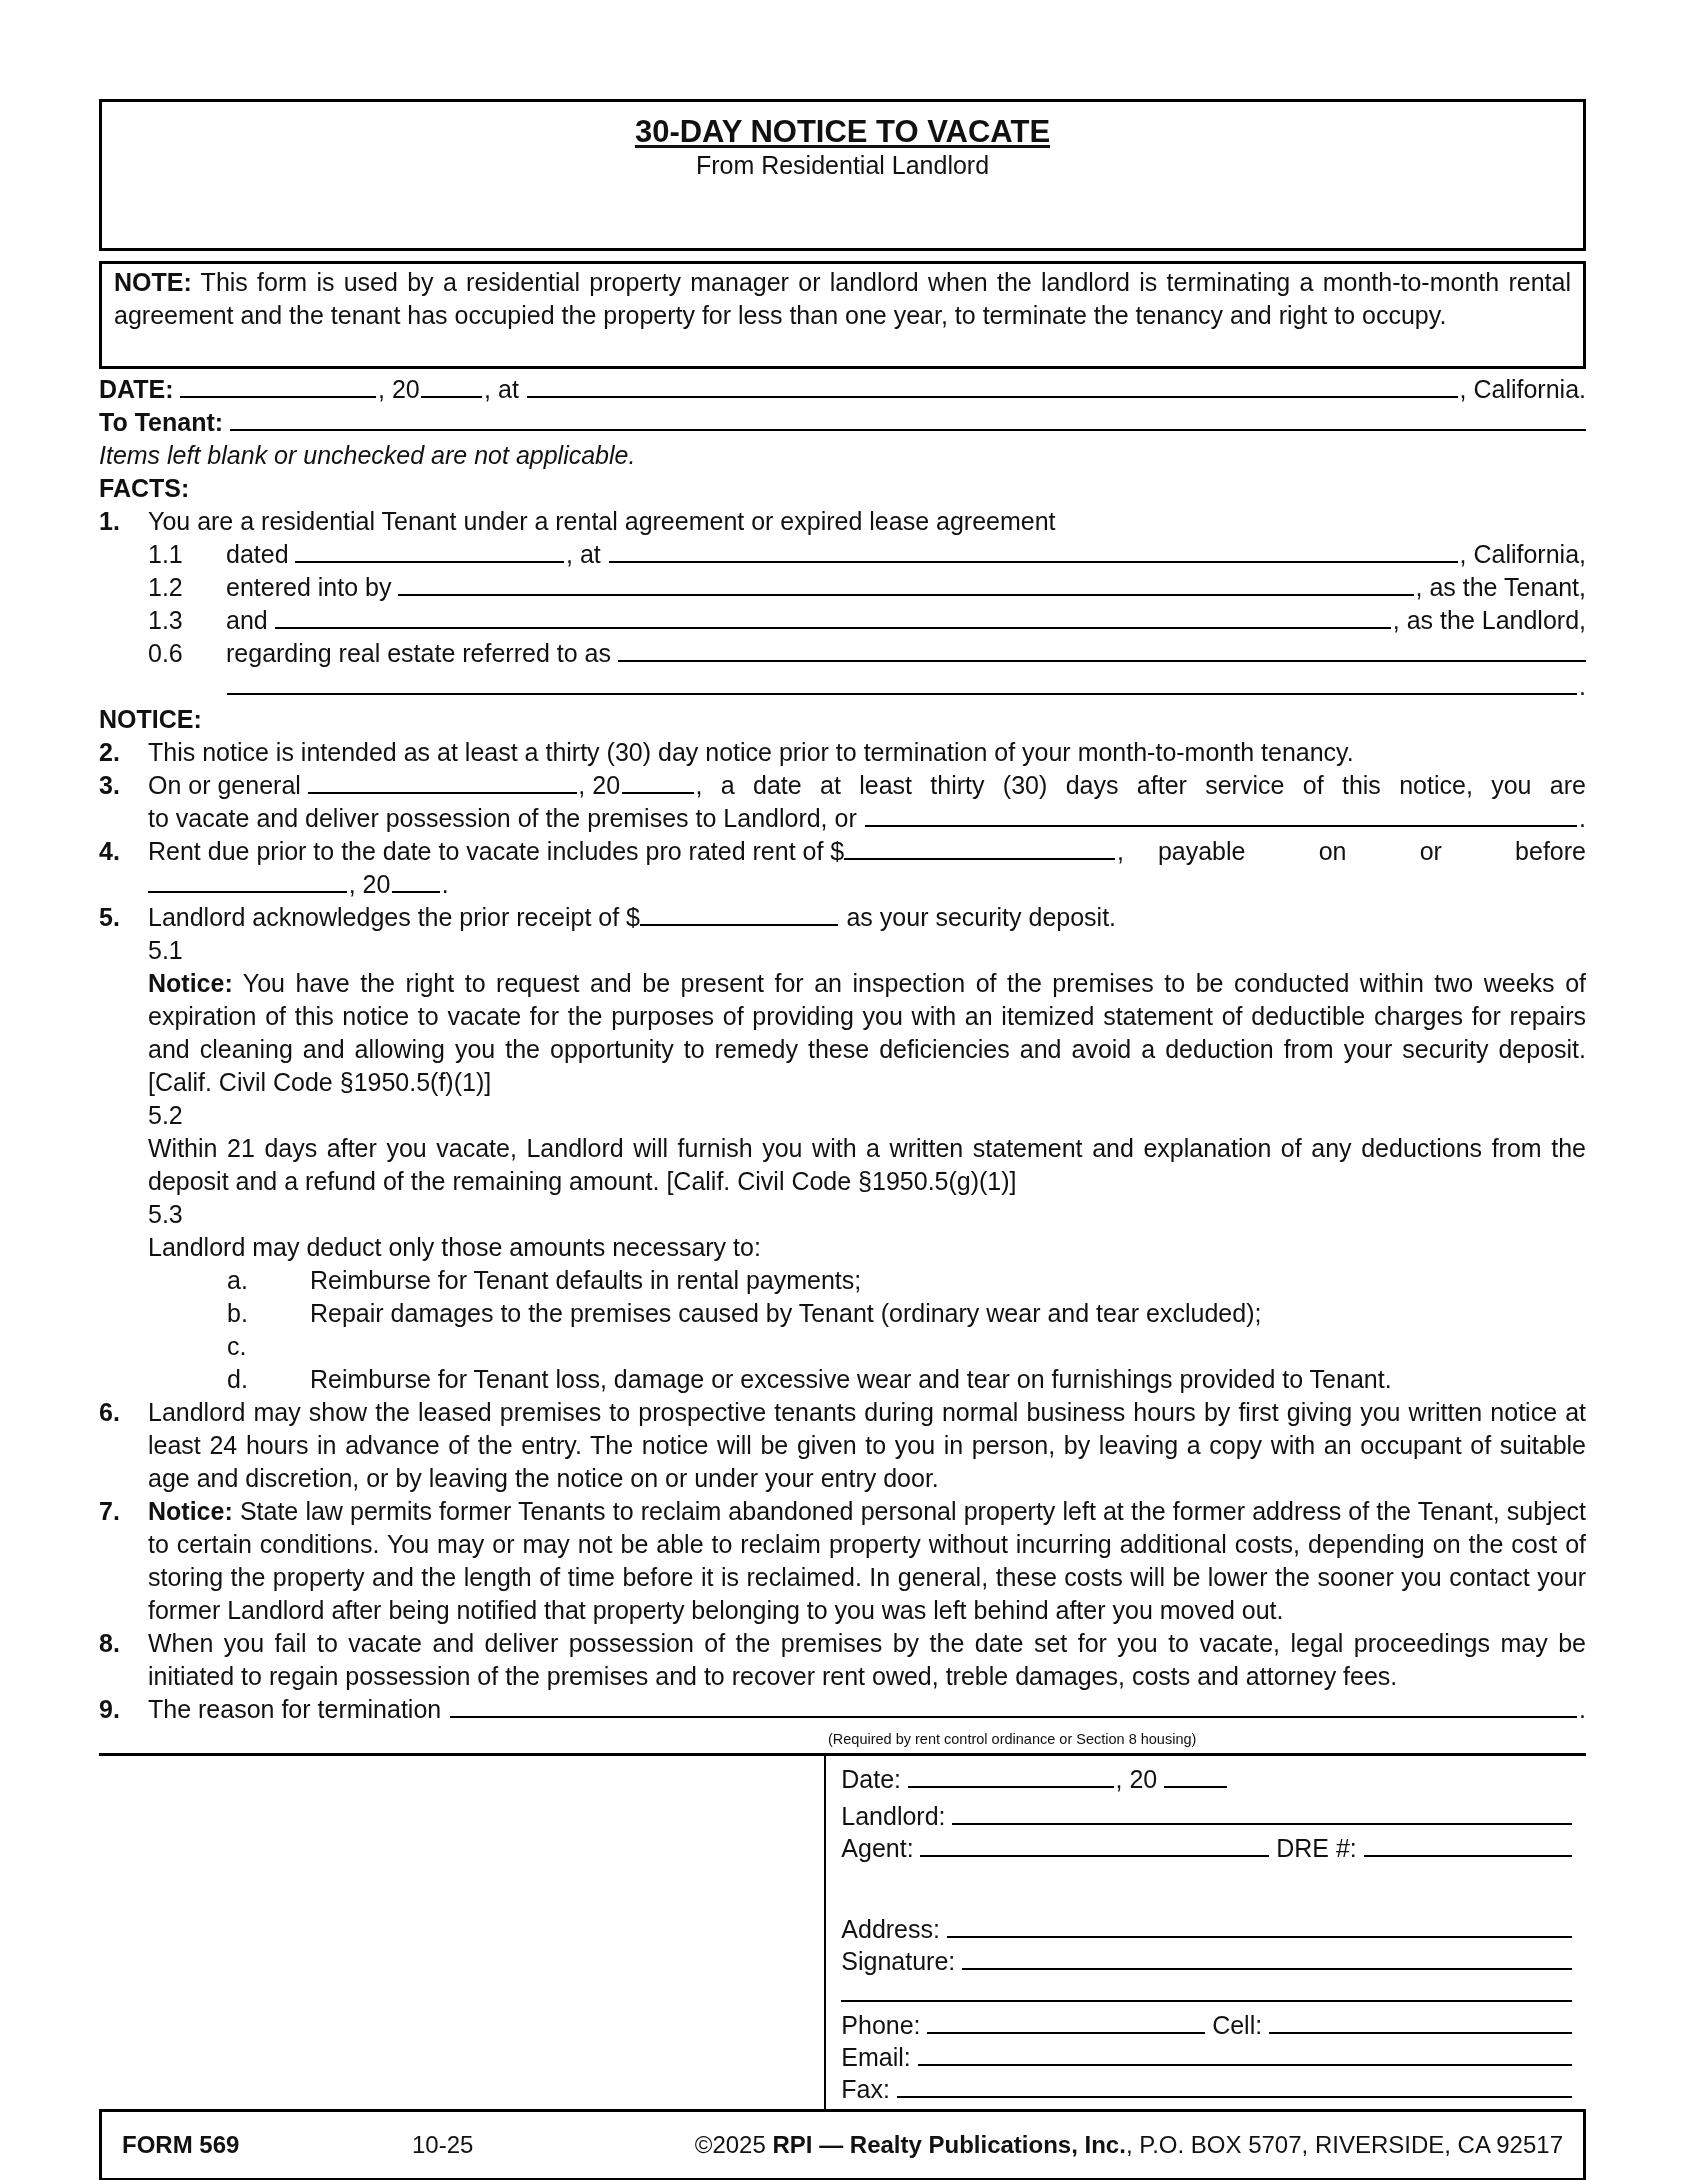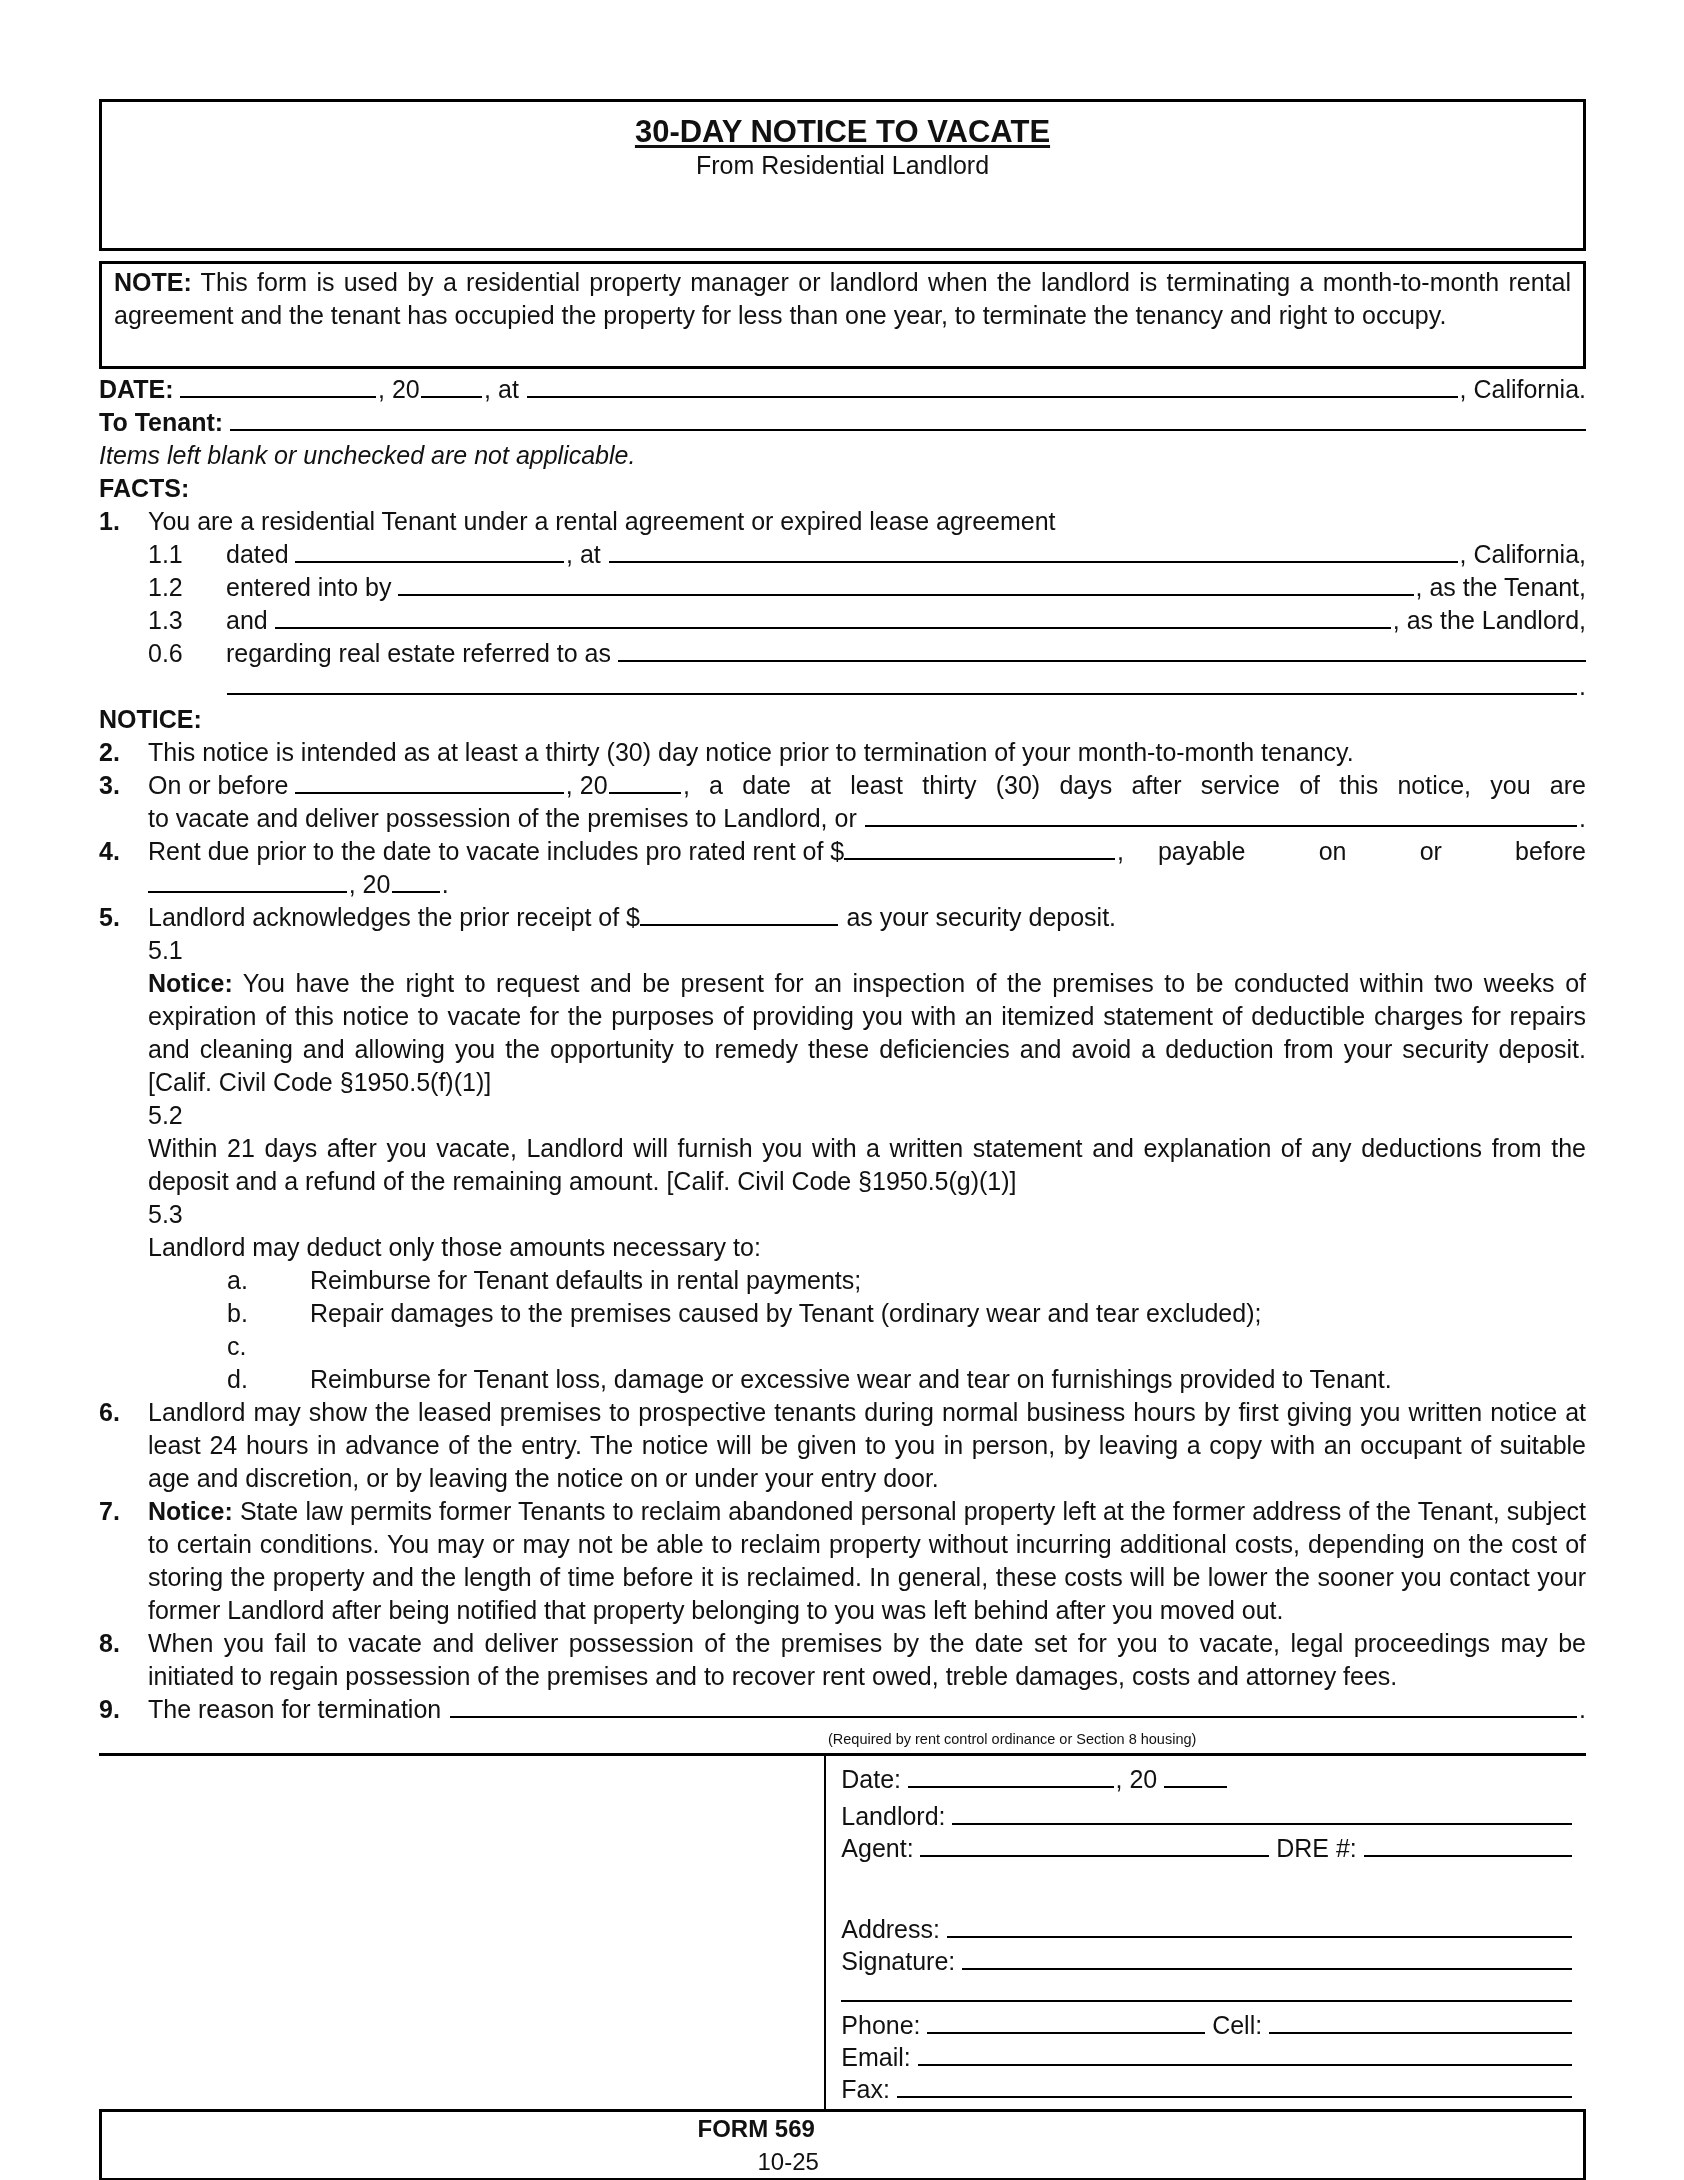--- a/index.html
+++ b/index.html
@@ -67,21 +67,20 @@
   .sig-right .row { height: 32px; }
   .footer-box {
     border: 3.4px solid #000;
     height: 72px;
     display: flex;
     align-items: center;
     padding: 0 20px;
     font-size: 24px;
     white-space: nowrap;
     margin-top: 0;
-    flex-direction: column;
   }
   .f-form { width: 290px; font-weight: bold; }
   .f-ver { width: 170px; }
   .f-copy { flex: 1; text-align: right; }
 </style>
 </head>
 <body>
 
 <div class="page">
 
@@ -154,21 +153,21 @@
 
     <div class="row b">NOTICE:</div>
 
     <div class="row">
       <span class="num">2.</span>
       <span>This notice is intended as at least a thirty (30) day notice prior to termination of your month-to-month tenancy.</span>
     </div>
 
     <div class="row">
       <span class="num">3.</span>
-      <span>On or before</span>
+      <span>On or general</span>
       <span class="blank" style="width:269px;margin-left:6.8px;"></span>
       <span>, 20</span>
       <span class="blank" style="width:72px;"></span>
       <span style="flex:1;text-align:justify;text-align-last:justify;">, a date at least thirty (30) days after service of this notice, you are</span>
     </div>
     <div class="row" style="padding-left:49px;">
       <span>to vacate and deliver possession of the premises to Landlord, or</span>
       <span class="blank grow" style="margin-left:8.5px;"></span>
       <span>.</span>
     </div>

